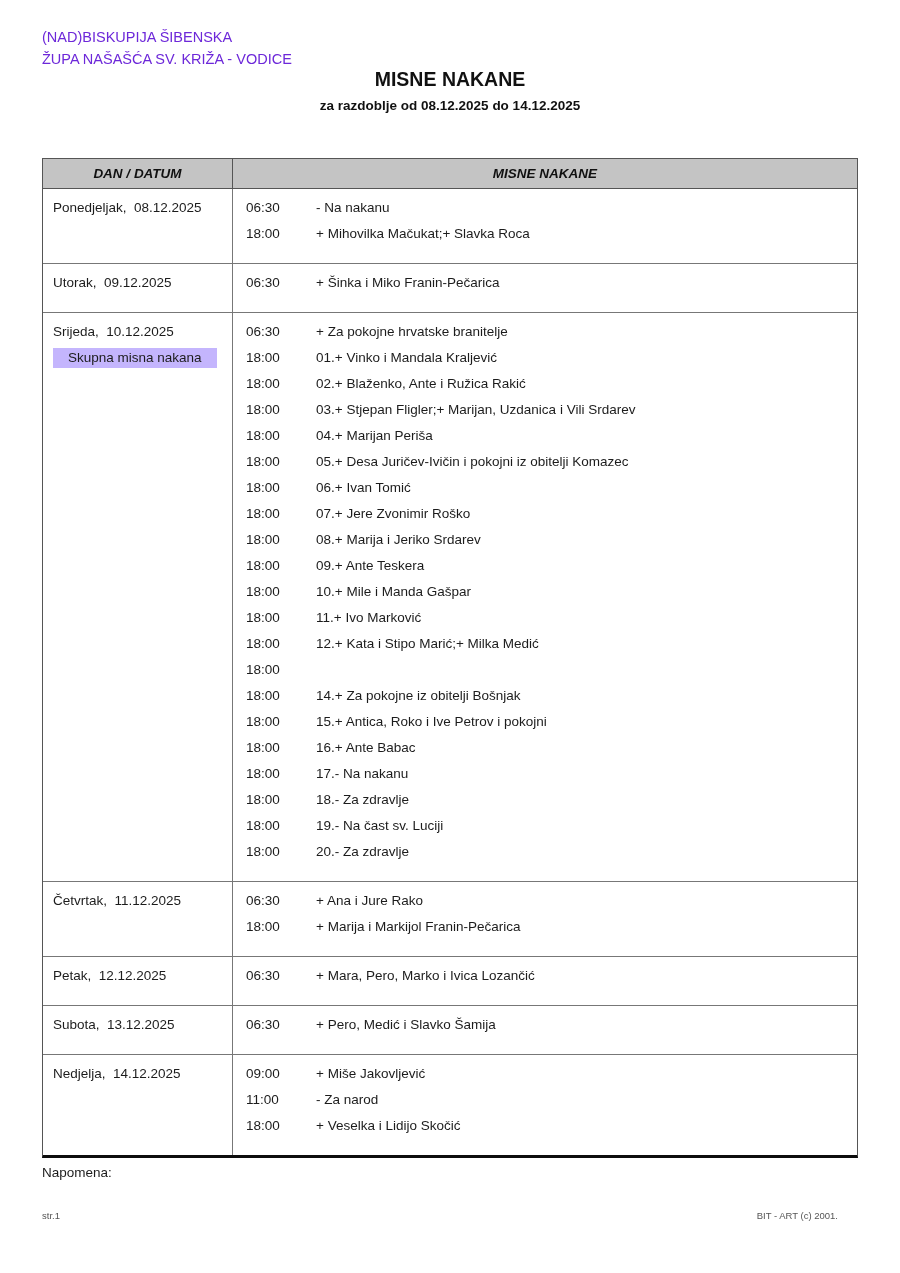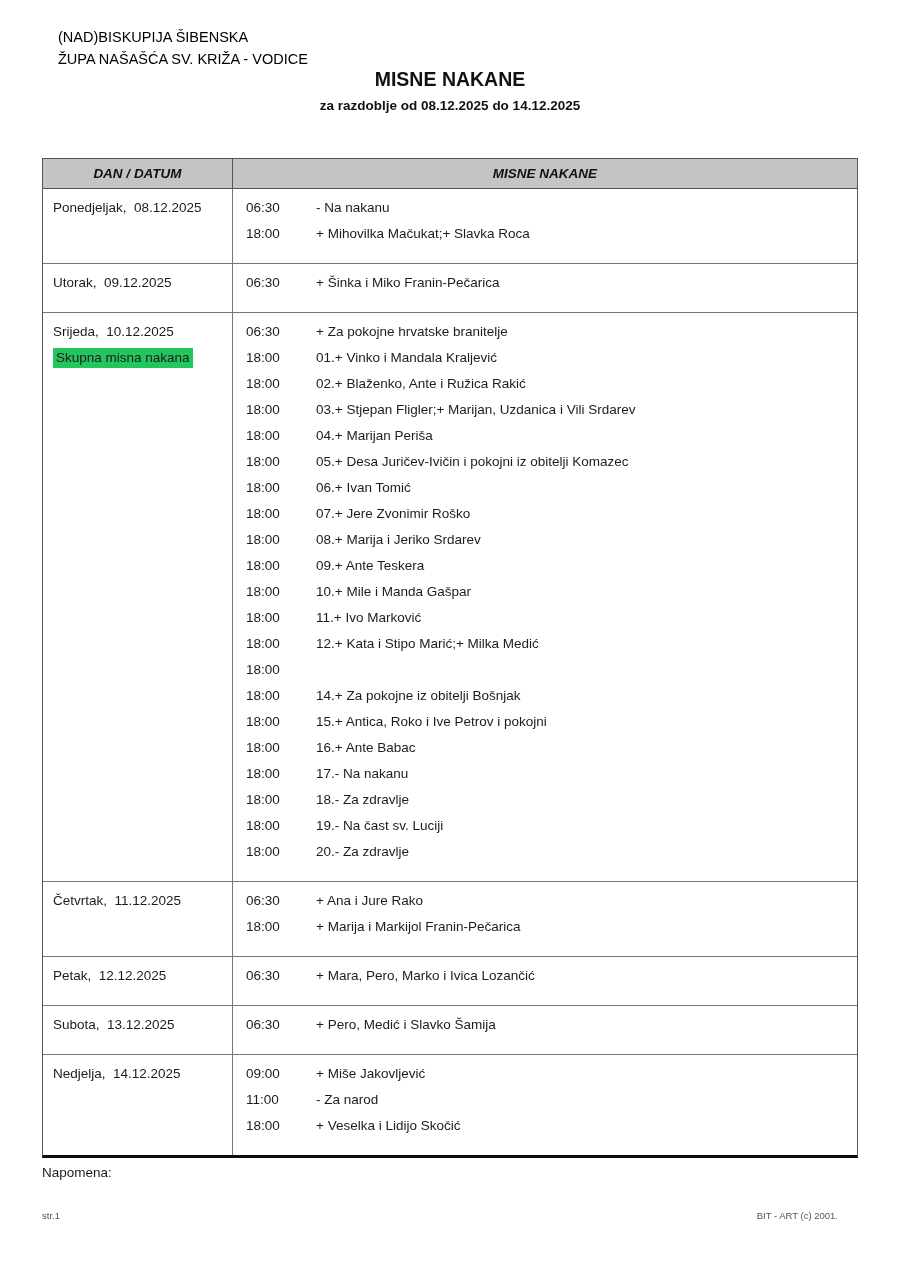--- a/index.html
+++ b/index.html
@@ -4,41 +4,41 @@
 <style>
   * { margin:0; padding:0; box-sizing:border-box; }
   html,body { background:#ffffff; }
   body {
     width:900px; height:1273px;
     font-family:"Liberation Sans","DejaVu Sans",sans-serif;
     color:#1c1c1c;
     position:relative;
     overflow:hidden;
   }
-  .org-block { position:absolute; left:42px; top:26px; font-size:14.5px; line-height:22px; color:#000000;margin-left:16px; }
+  .org-block { position:absolute; left:42px; top:26px; font-size:14.5px; line-height:22px; color:#6d28d9; }
   .doc-title { position:absolute; left:0; right:0; top:68px; text-align:center;
                font-size:19.5px; font-weight:bold; color:#111; }
   .doc-subtitle { position:absolute; left:0; right:0; top:98px; text-align:center;
                   font-size:13.5px; font-weight:bold; color:#111; }
 
   .content { position:absolute; left:42px; top:158px; width:816px; }
 
   .schedule-table { width:100%; border:1px solid #555; border-bottom:3px solid #0d0d0d; }
   .thead { display:flex; background:#c4c4c4; border-bottom:1px solid #555; height:30px;font-style:italic; }
   .th { display:flex; align-items:center; justify-content:center;
         font-size:13.5px; font-weight:bold; color:#111; }
   .th-day { width:190px; border-right:1px solid #555; }
   .th-int { flex:1; }
 
   .trow { display:flex; border-bottom:1px solid #777; }
   .trow:last-child { border-bottom:none; }
   .day-cell { width:190px; border-right:1px solid #777; padding:6px 4px 16px 10px;
               font-size:13.5px; line-height:26px; }
   .day-label { white-space:pre; }
-  .day-note { display:inline-block; background:#22c55e; padding:0 3px; line-height:20px;text-align:right; }
+  .day-note { display:inline-block; background:#c4b5fd; padding:0 15px; line-height:20px;text-align:right; }
   .day-note:empty { display:none; }
   .entries-cell { flex:1; padding:6px 6px 16px 13px; }
   .entry { display:flex; line-height:26px; font-size:13.5px; }
   .entry-time { width:70px; flex:0 0 70px; }
   .entry-text { flex:1; }
 
   .napomena { margin-top:7px; font-size:13.5px; color:#1c1c1c; }
 
   .footer { position:absolute; left:42px; right:62px; top:1210px;
             display:flex; justify-content:space-between;

